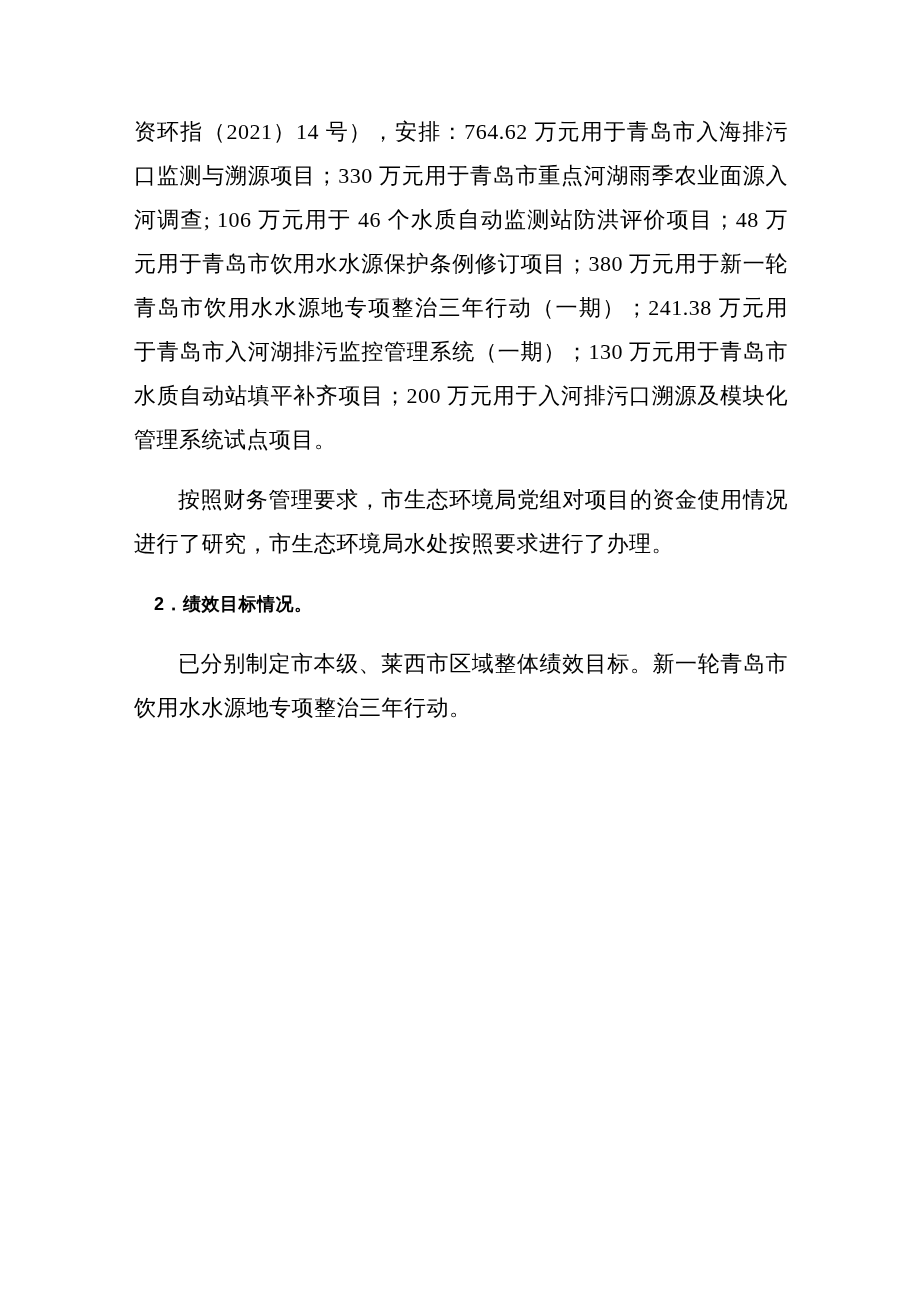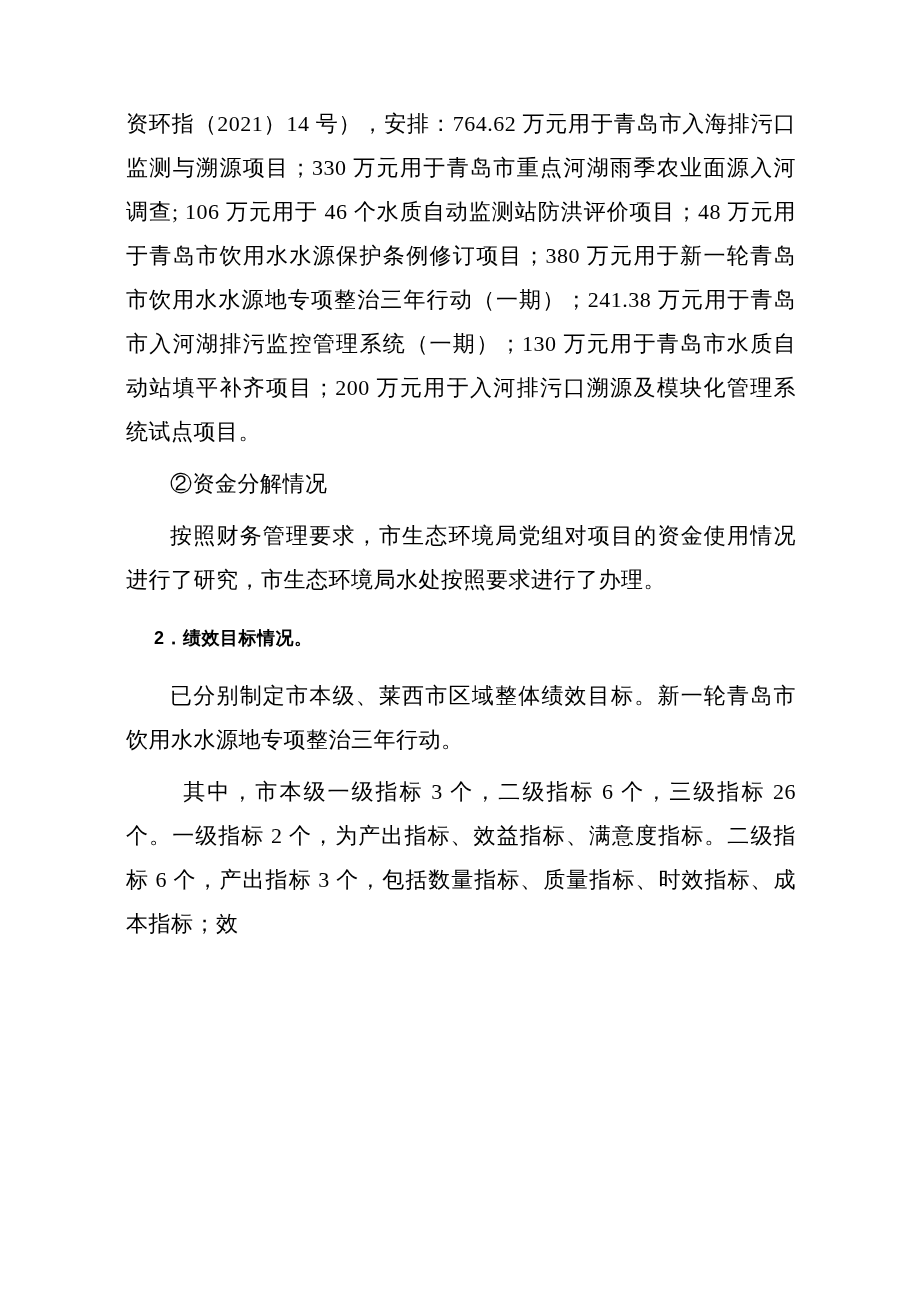--- a/index.html
+++ b/index.html
@@ -15,21 +15,21 @@
     color: #000000;
   }
   .page {
     box-sizing: border-box;
     width: 920px;
     height: 1301px;
     padding: 94px 116px 40px 118px;
     background: #ffffff;
   }
   .para {
-    margin: 8px;
+    margin: 16px;
     font-size: 22px;
     line-height: 44px;
     text-align: justify;
     text-justify: inter-ideograph;
     text-indent: 2em;
     letter-spacing: 0.5px;
     word-break: break-all;
   }
   .para.no-indent {
     text-indent: 0;
@@ -46,23 +46,21 @@
     text-indent: 2em;
     letter-spacing: 0.5px;
   }
 </style>
 </head>
 <body>
 
 <div class="page">
   <p class="para no-indent">资环指（2021）14 号），安排：764.62 万元用于青岛市入海排污口监测与溯源项目；330 万元用于青岛市重点河湖雨季农业面源入河调查; 106 万元用于 46 个水质自动监测站防洪评价项目；48 万元用于青岛市饮用水水源保护条例修订项目；380 万元用于新一轮青岛市饮用水水源地专项整治三年行动（一期）；241.38 万元用于青岛市入河湖排污监控管理系统（一期）；130 万元用于青岛市水质自动站填平补齐项目；200 万元用于入河排污口溯源及模块化管理系统试点项目。</p>
 
-  <p class="para">②资金分解情况</p>
 
 
   <p class="para">按照财务管理要求，市生态环境局党组对项目的资金使用情况进行了研究，市生态环境局水处按照要求进行了办理。</p>
 
   <p class="heading">2．绩效目标情况。</p>
 
   <p class="para">已分别制定市本级、莱西市区域整体绩效目标。新一轮青岛市饮用水水源地专项整治三年行动。</p>
 
-  <p class="para indent-wide">其中，市本级一级指标 3 个，二级指标 6 个，三级指标 26 个。一级指标 2 个，为产出指标、效益指标、满意度指标。二级指标 6 个，产出指标 3 个，包括数量指标、质量指标、时效指标、成本指标；效</p>
 </div>
 
 </body></html>

